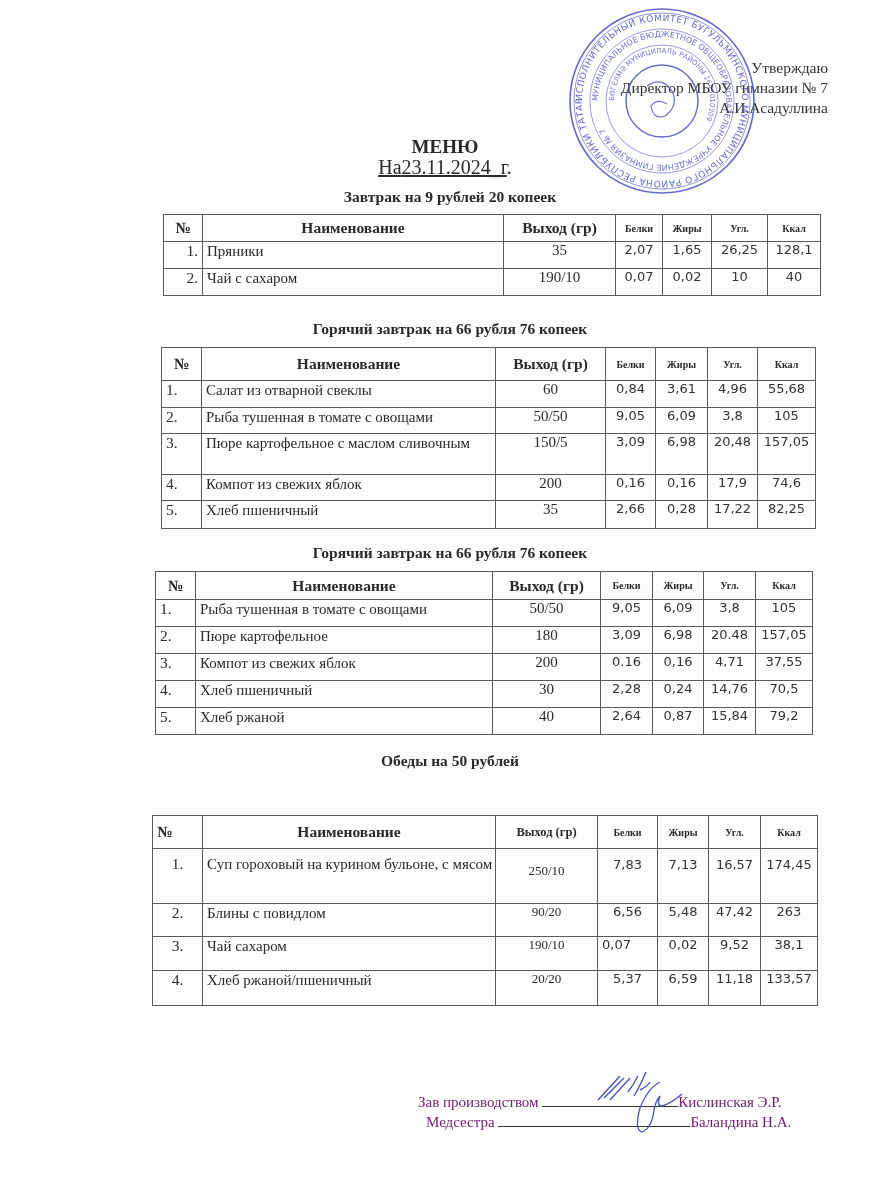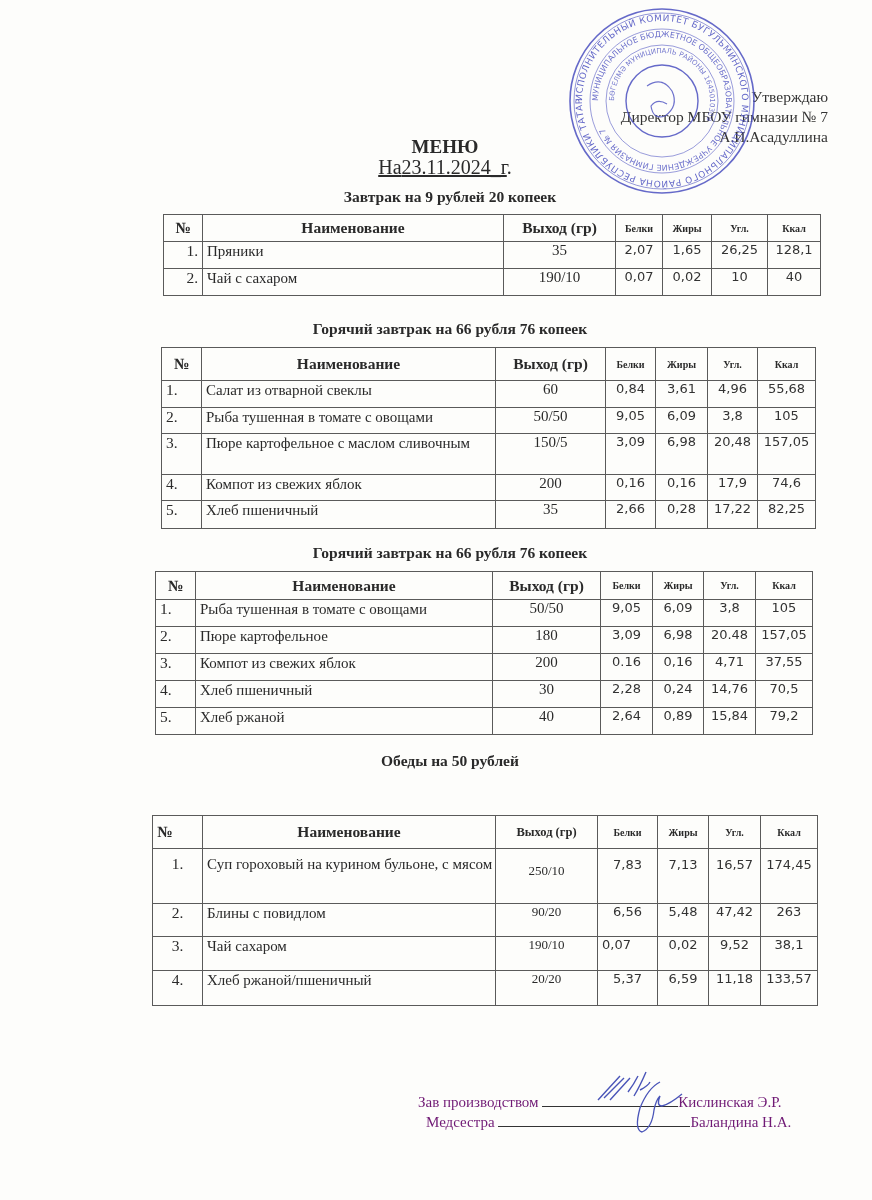--- a/index.html
+++ b/index.html
@@ -2,21 +2,21 @@
 <html><head>
 <meta charset="utf-8">
 <style>
   html, body { margin:0; padding:0; }
   body {
     width:872px; height:1200px; position:relative; overflow:hidden;
     background:#fdfdfb; color:#2a2a2a;
     font-family:"Liberation Serif", "DejaVu Serif", serif;
   }
   .abs { position:absolute; }
-  .approve { right:44px; text-align:right; font-size:15.5px; line-height:20px; color:#333;margin-top:29px; }
+  .approve { right:44px; text-align:right; font-size:15.5px; line-height:20px; color:#333; }
   .menu-title { top:136px; left:280px; width:330px; text-align:center; font-size:19px; font-weight:bold; }
   .menu-date { top:156px; left:280px; width:330px; text-align:center; font-size:20px; }
   .menu-date span { text-decoration:underline; }
   .section-title { font-weight:bold; font-size:15.5px; text-align:center; }
 
   table.menu { position:absolute; border-collapse:collapse; table-layout:fixed; }
   table.menu td, table.menu th {
     border:1px solid #5a5a5a; padding:0 4px; overflow:hidden; white-space:nowrap;
   }
   table.menu th { font-weight:bold; text-align:center; vertical-align:middle; }
@@ -215,21 +215,21 @@
     <td class="val">2,28</td>
     <td class="val">0,24</td>
     <td class="val">14,76</td>
     <td class="val">70,5</td>
   </tr>
   <tr style="height:27px">
     <td class="num" style="text-align:left">5.</td>
     <td class="name">Хлеб ржаной</td>
     <td class="yield">40</td>
     <td class="val">2,64</td>
-    <td class="val">0,89</td>
+    <td class="val">0,87</td>
     <td class="val">15,84</td>
     <td class="val">79,2</td>
   </tr>
 </tbody>
   </table>
 
 <div class="abs section-title" style="top:752px; left:240px; width:420px;">Обеды на 50 рублей</div>
 <table class="menu" style="top:815px; left:152px; width:665px;">
   <colgroup>
       <col style="width:50px">

